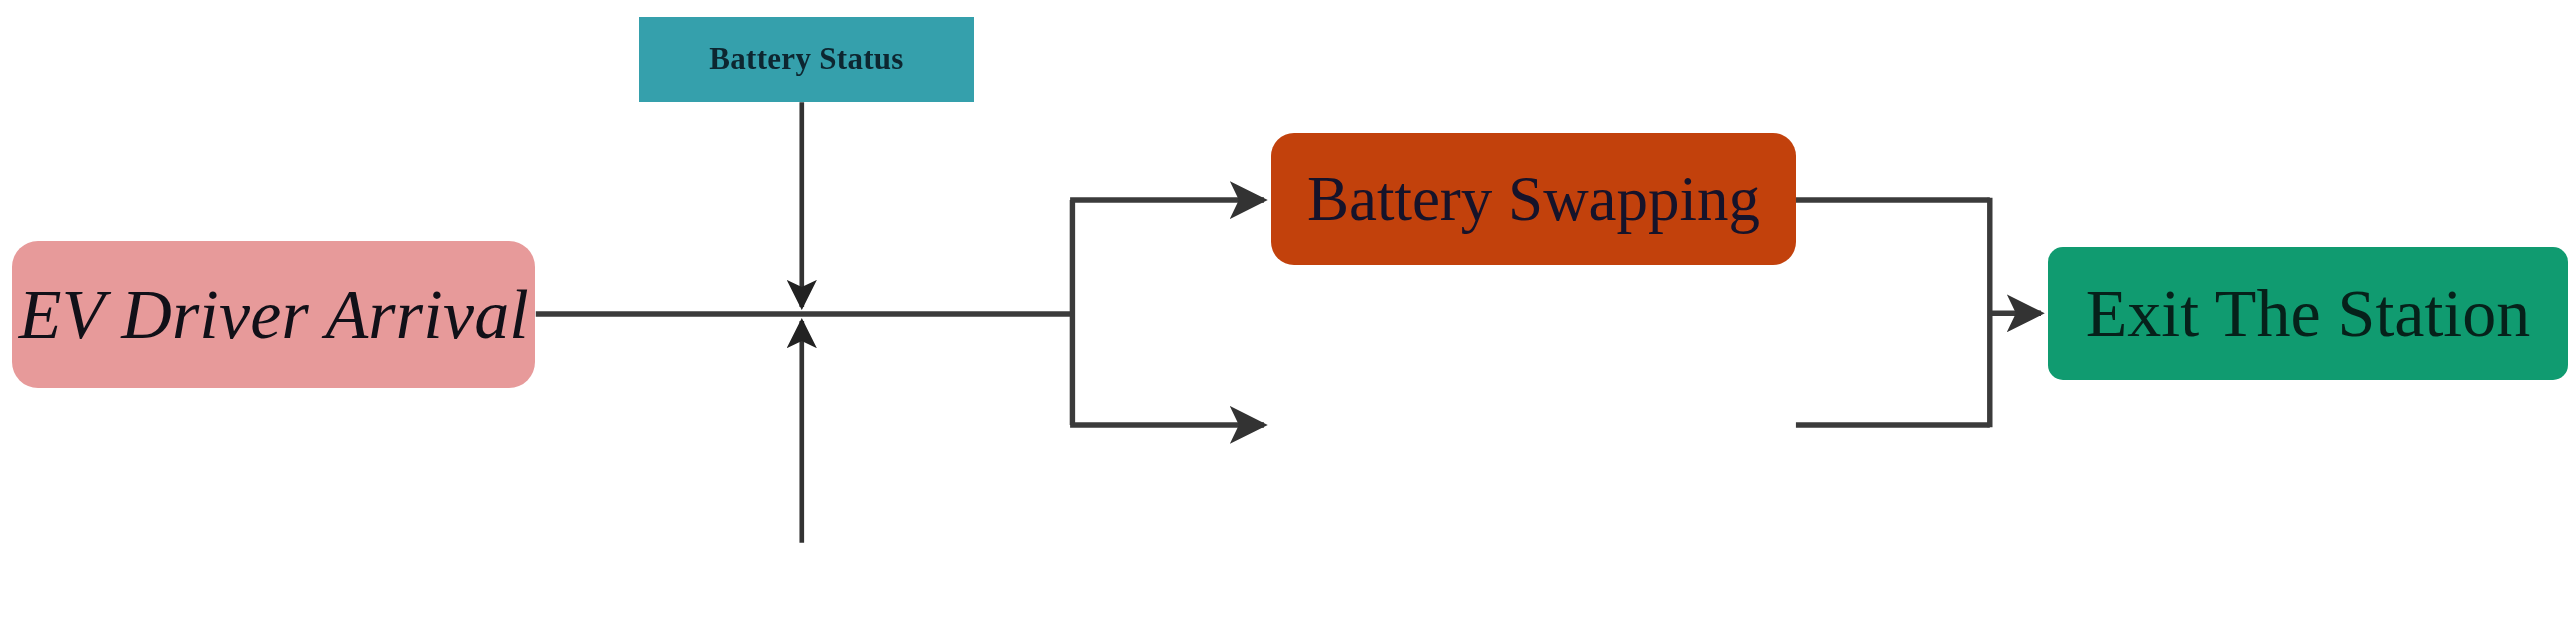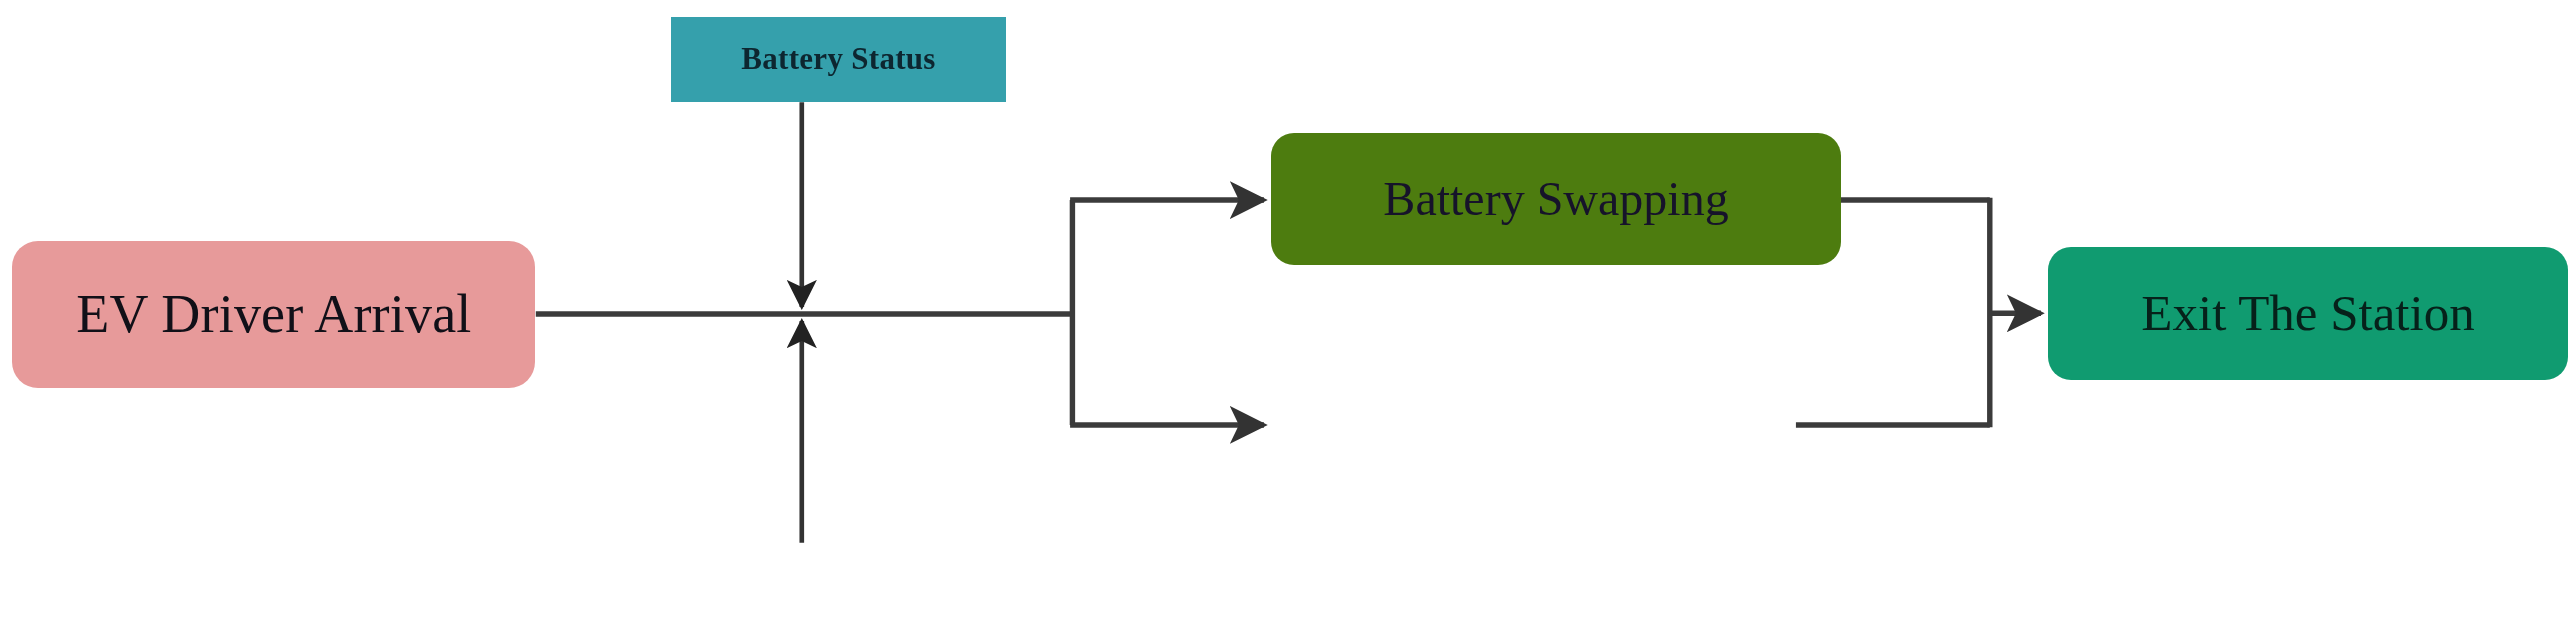--- a/index.html
+++ b/index.html
@@ -38,58 +38,59 @@
     z-index: 2;
   }
   
   .node--start {
     left: 12.4px;
     top: 241px;
     width: 523px;
     height: 147px;
     background: #E79A9A;
     border-radius: 26px;
-    font-size: 54px;
+    font-size: 70px;
     letter-spacing: 0.2px;
+    font-style: italic;
   }
   
   .node--annot {
     left: 639px;
     width: 335px;
     height: 85px;
     background: #35A0AC;
     border-radius: 0;
     font-size: 31px;
     font-weight: bold;
     color: #0d2630;
     letter-spacing: 0.3px;
   }
-  .node--annot-top    { top: 17px; margin-left: 32px; }
+  .node--annot-top    { top: 17px; }
   .node--annot-bottom { top: 543px; }
   
   .node--process {
     left: 1271px;
-    width: 570px;
+    width: 525px;
     height: 132px;
-    background: #4d7c0f;
+    background: #c2410c;
     border-radius: 23px;
-    font-size: 48px;
+    font-size: 63px;
     color: #16132a;
   }
   .node--process-top    { top: 133px; }
   .node--process-bottom { top: 361px; }
   
   .node--end {
     left: 2048px;
     top: 247px;
     width: 520px;
     height: 133px;
     background: #109B70;
-    border-radius: 23px;
-    font-size: 51px;
+    border-radius: 15px;
+    font-size: 68px;
     color: #06211a;
   }
 </style>
 </head>
 <body>
 
 <div id="canvas">
 
   <svg id="edges" viewBox="0 0 3320 815" width="2576" height="632" xmlns="http://www.w3.org/2000/svg">
     <defs>

